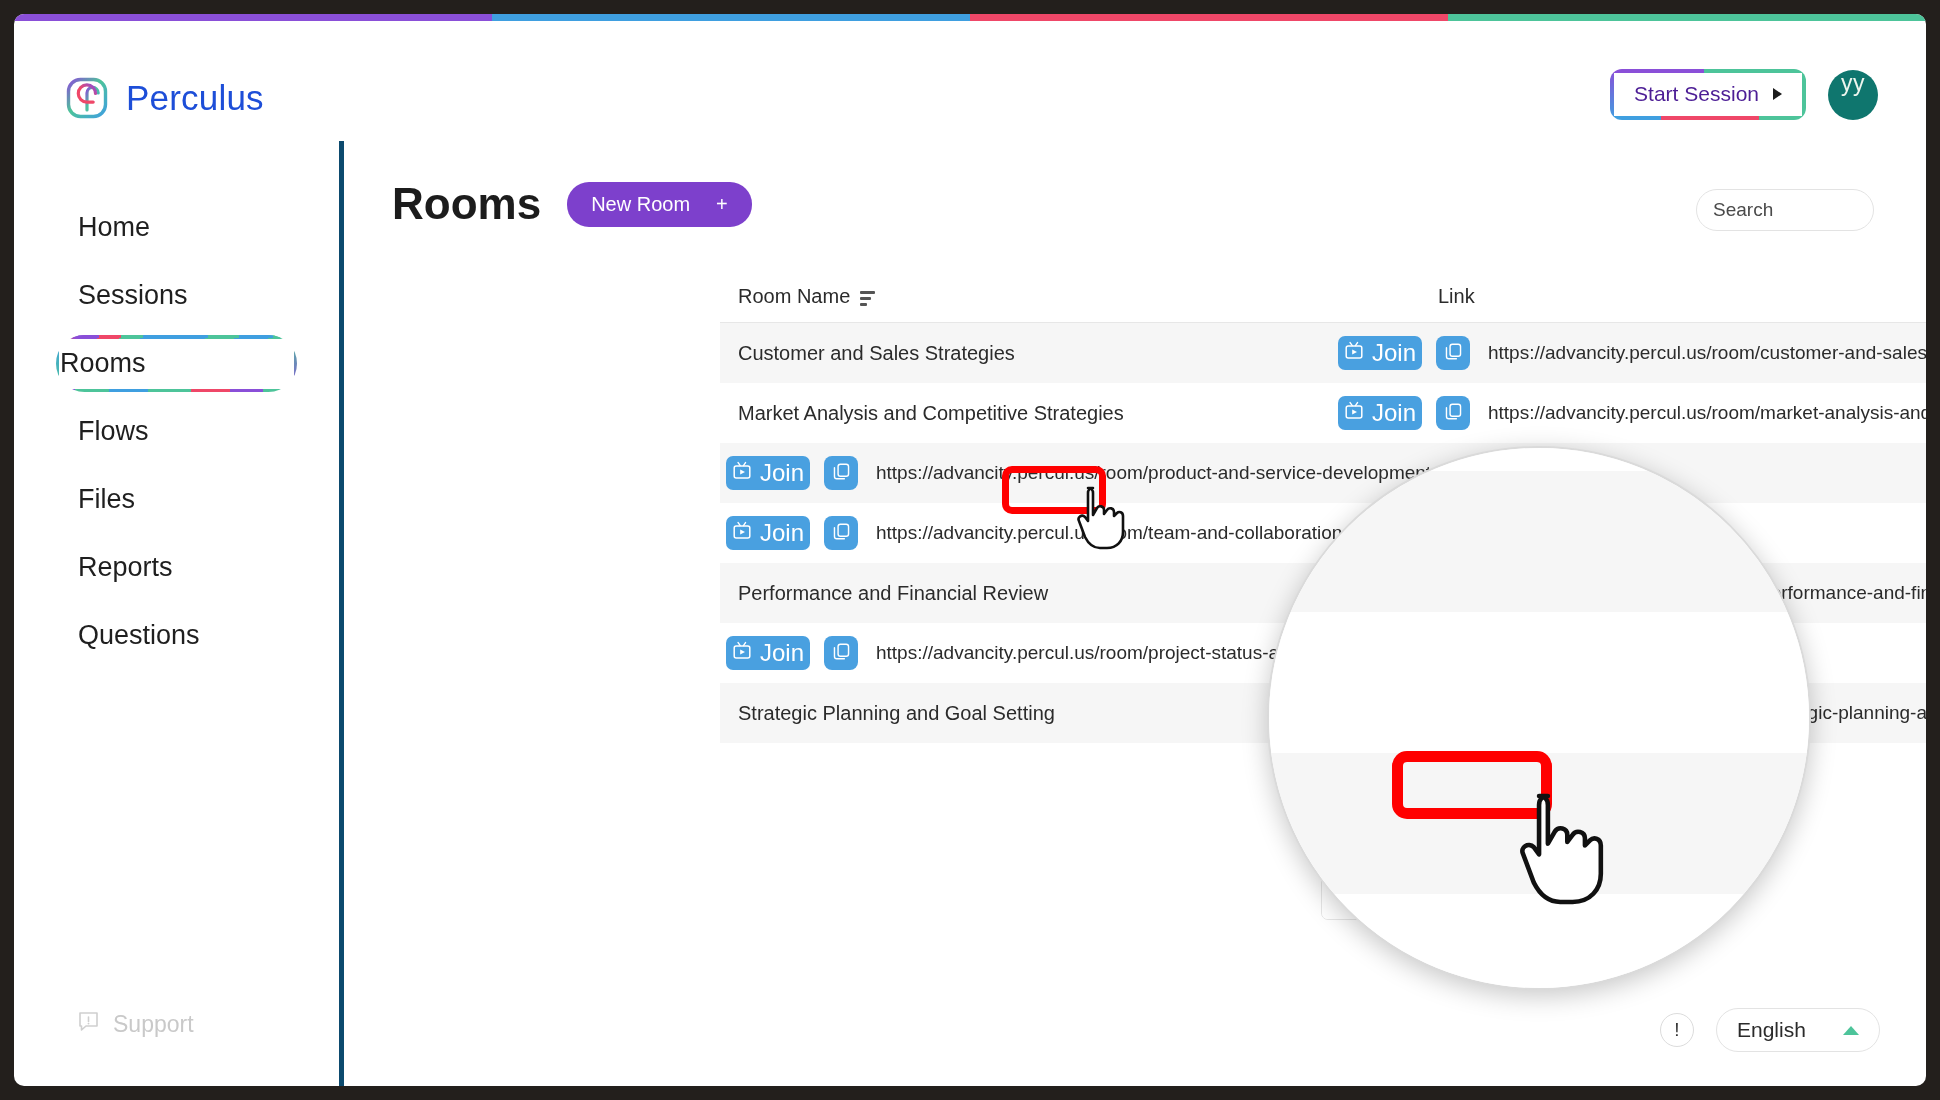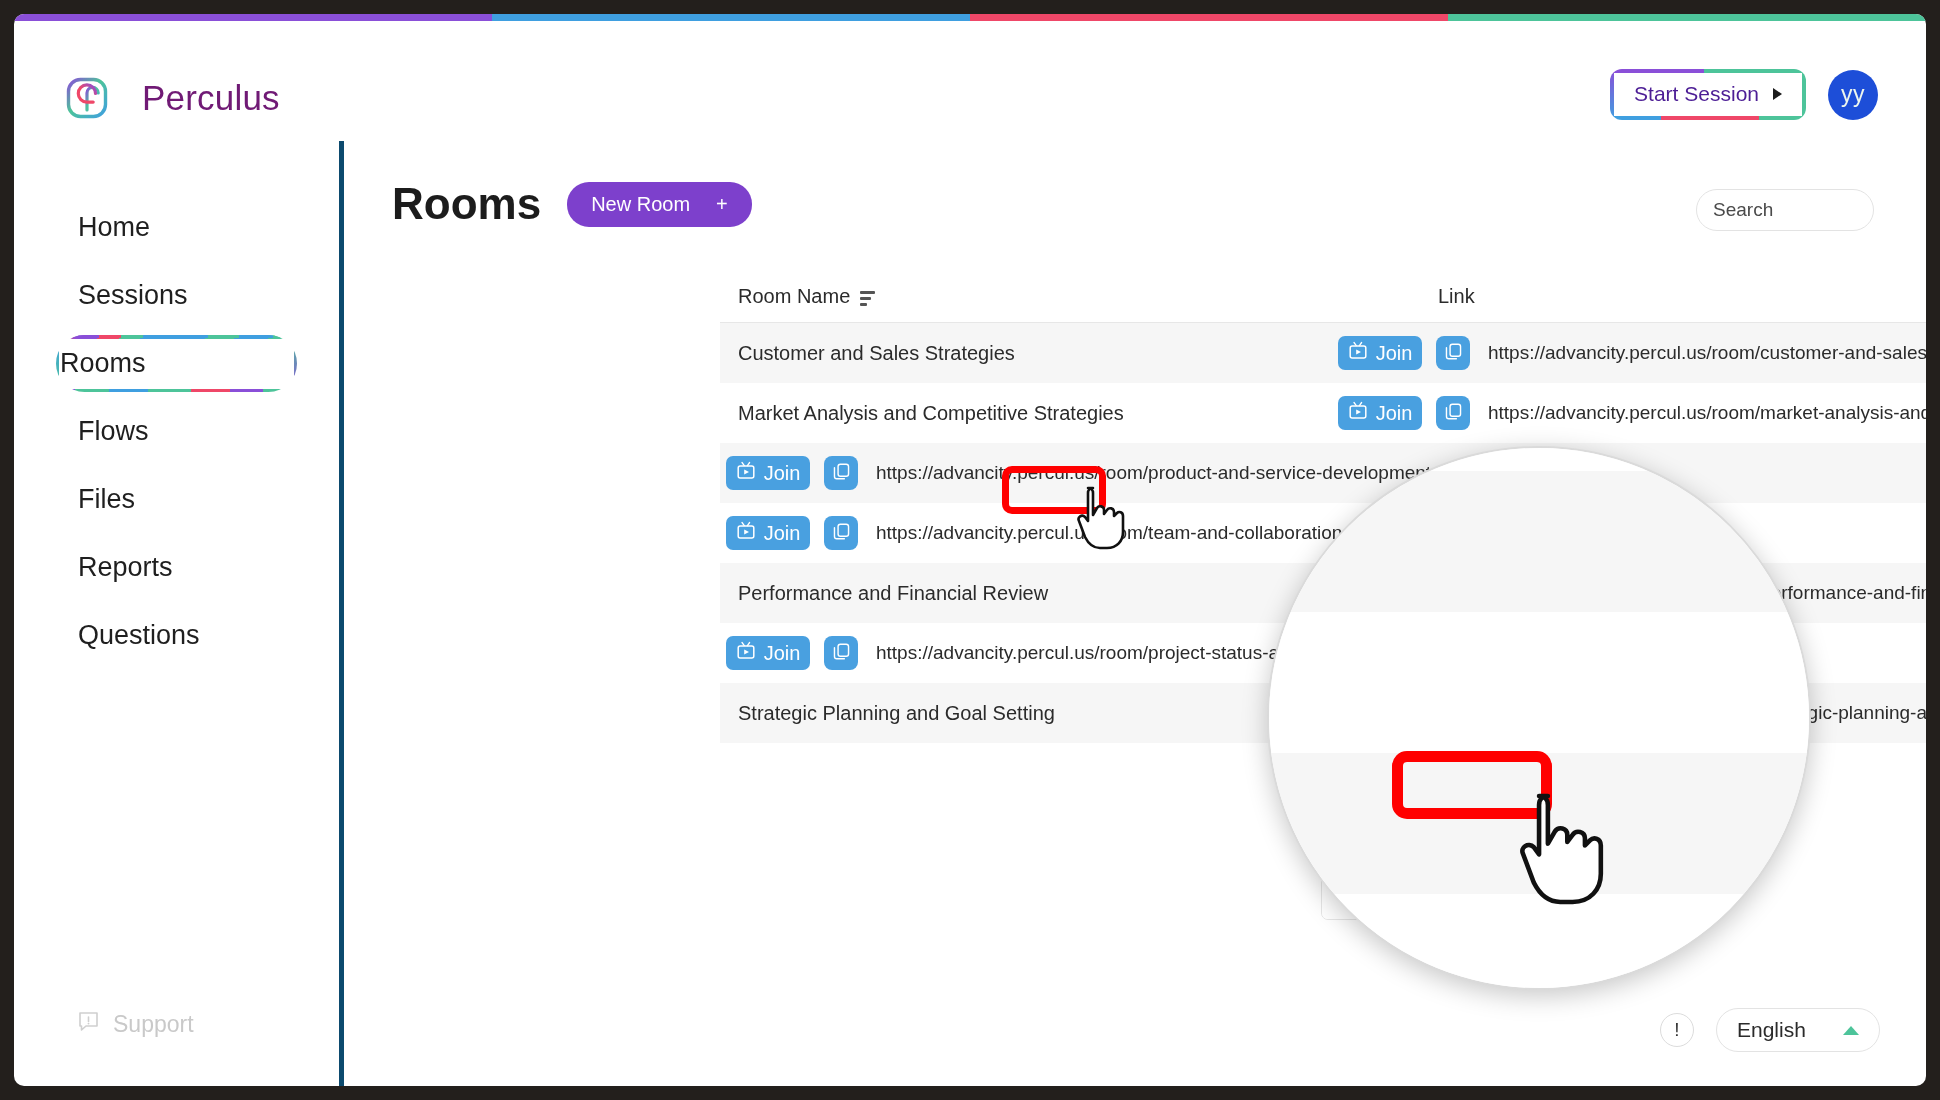--- a/index.html
+++ b/index.html
@@ -32,23 +32,22 @@
   .header {
     position: absolute; left: 0; top: 7px;
     width: 100%; height: 120px;
   }
   .brand {
     position: absolute; left: 52px; top: 56px;
     display: flex; align-items: center; gap: 18px;
   }
   .logo-mark { width: 42px; height: 42px; position: relative; }
   .brand-name {
-    font-size: 35px; color: #701a75; letter-spacing: 0.2px;
+    font-size: 35px; color: #1d4ed8; letter-spacing: 0.2px;
     font-family: "Liberation Sans", sans-serif;
-    margin-left: 16px;
   }
 
   .header-right {
     position: absolute; right: 48px; top: 48px;
     display: flex; align-items: center; gap: 22px;
   }
   .start-session {
     position: relative;
     padding: 4px;
     border-radius: 12px;
@@ -67,22 +66,22 @@
     font-size: 21px; color: #4c1d95; white-space: nowrap;
   }
   .play-tri {
     width: 0; height: 0;
     border-left: 9px solid #1c1c1c;
     border-top: 6px solid transparent;
     border-bottom: 6px solid transparent;
   }
   .avatar {
     width: 50px; height: 50px; border-radius: 50%;
-    background: #1d4ed8; color: #eef6ee;
-    display: flex; align-items: center; justify-content: center;
+    background: #0f766e; color: #eef6ee;
+    display: flex; align-items: flex-start; justify-content: center;
     font-size: 23px; letter-spacing: 0.5px; cursor: pointer;
   }
 
   
   .sidebar {
     position: absolute; left: 0; top: 127px;
     width: 330px; height: 945px;
     border-right: 5px solid #0c4a6e;
   }
   .nav { padding-top: 58px; }
@@ -188,21 +187,21 @@
   .cell-name {
     width: 612px; padding-left: 18px;
     font-size: 20px; color: #2b2b2b;
     white-space: nowrap;
   }
   .join-btn {
     background: #49a0e0; color: #fff;
     border: none; border-radius: 7px;
     height: 34px; min-width: 84px;
     display: flex; align-items: center; justify-content: center; gap: 8px;
-    font-size: 20px; cursor: pointer;
+    font-size: 24px; cursor: pointer;
     font-family: "Liberation Sans", sans-serif;
     margin-left: 6px;
   }
   .copy-btn {
     background: #49a0e0; border: none; border-radius: 8px;
     width: 34px; height: 34px; margin-left: 14px;
     display: flex; align-items: center; justify-content: center;
     cursor: pointer;
   }
   .cell-url {

